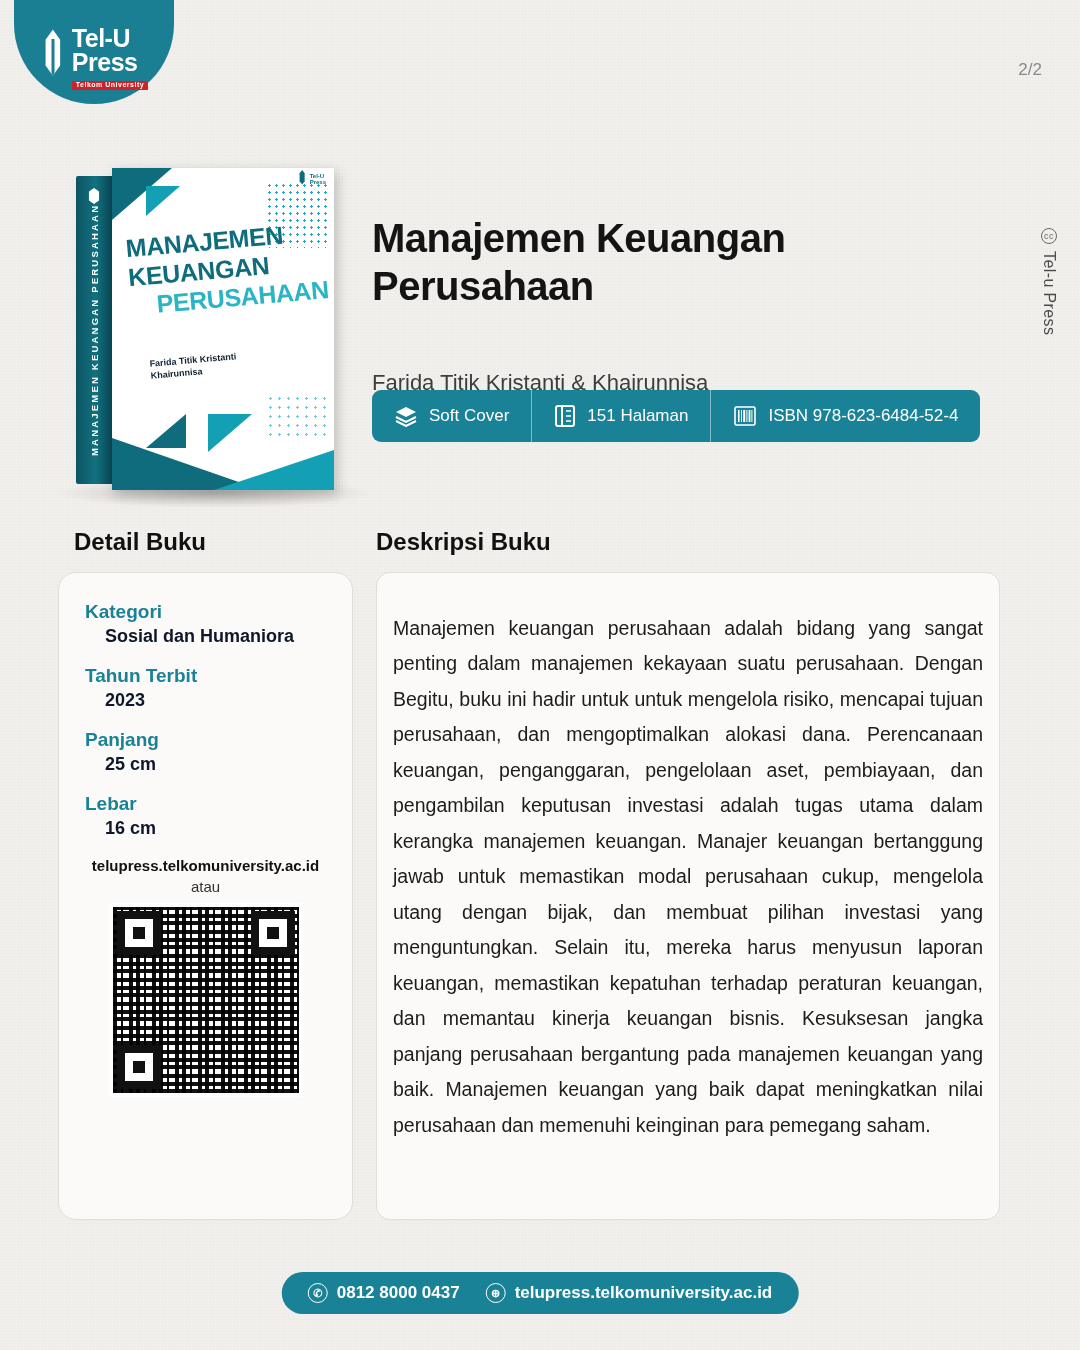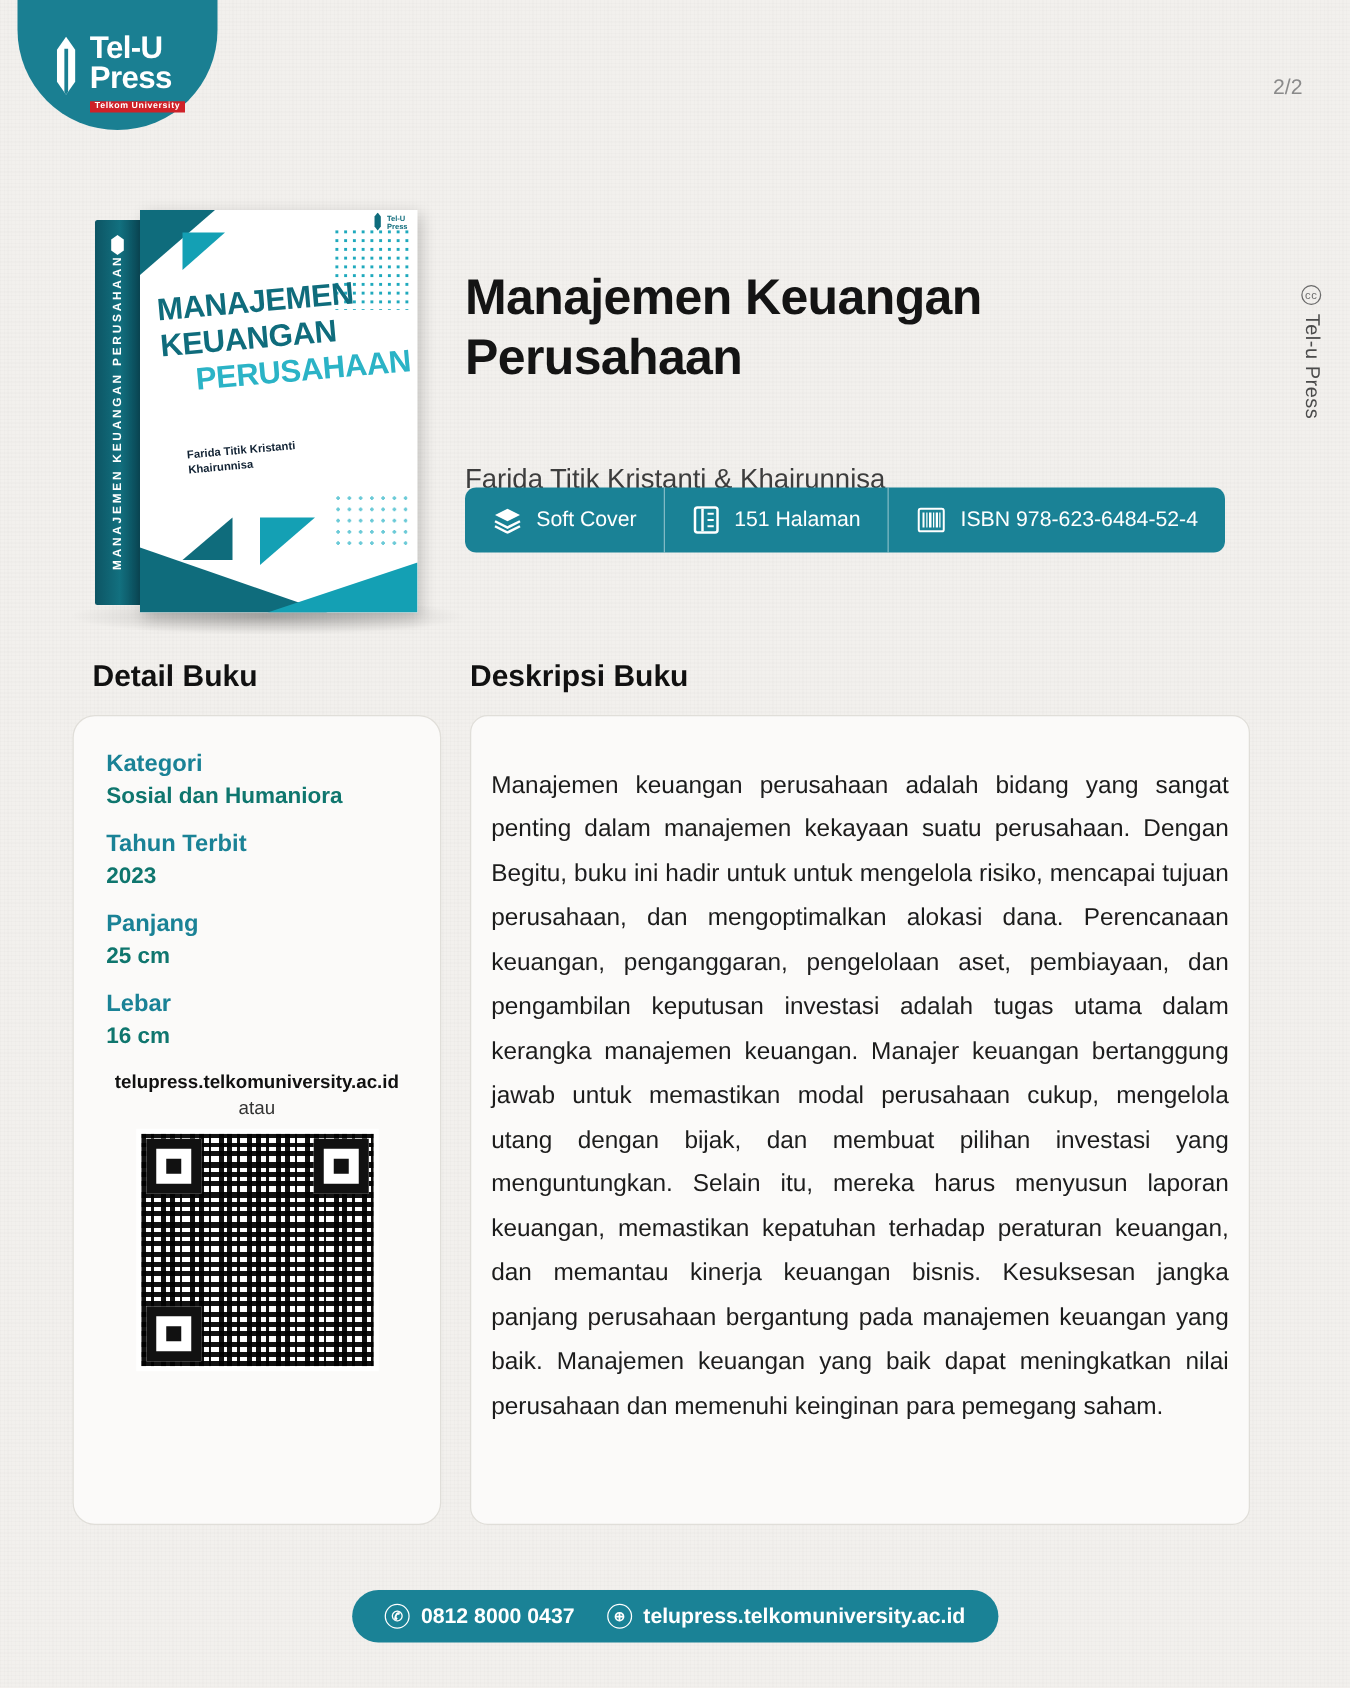--- a/index.html
+++ b/index.html
@@ -180,21 +180,21 @@
 
   
   #detail-card {
     position: absolute; left: 58px; top: 572px;
     width: 295px; height: 648px;
     background: #fbfaf9; border: 1.5px solid #e0ded9; border-radius: 18px;
     padding: 28px 26px;
   }
   .field { margin-bottom: 18px; }
   .field-label { color: #1a8296; font-size: 19px; font-weight: 700; margin-bottom: 3px; }
-  .field-value { color: #0f766e; font-size: 18px; font-weight: 700; }
+  .field-value { color: #0f172a; font-size: 18px; font-weight: 700; margin-left: 20px; }
 
   #order-btn {
     margin: 36px auto 0; width: 160px; height: 42px;
     background: #1a8296; border-radius: 7px;
     display: flex; align-items: center; justify-content: center; gap: 8px;
     color: #fff; font-size: 17px; font-weight: 700; cursor: pointer;
   }
   #order-url {
     margin-top: 14px; text-align: center;
     font-size: 15px; font-weight: 700; color: #111;

